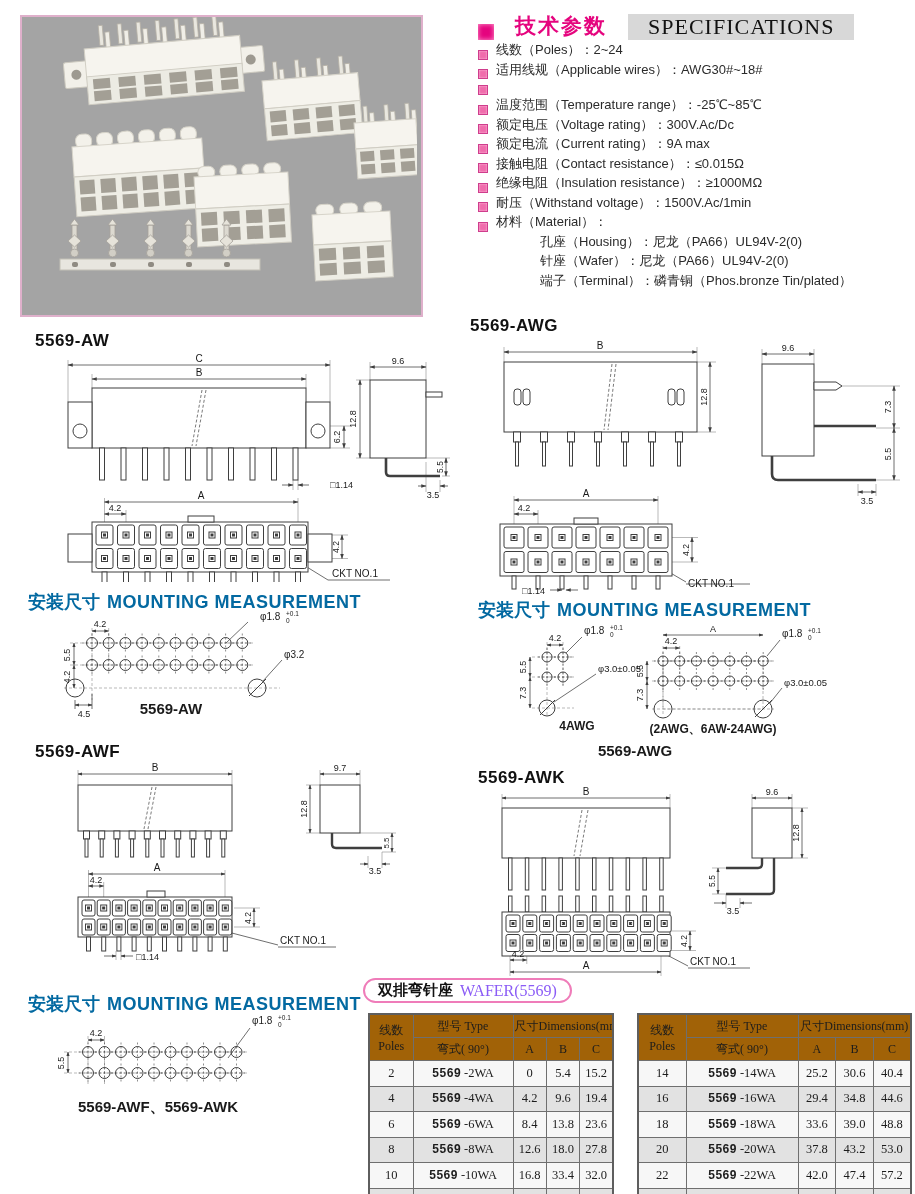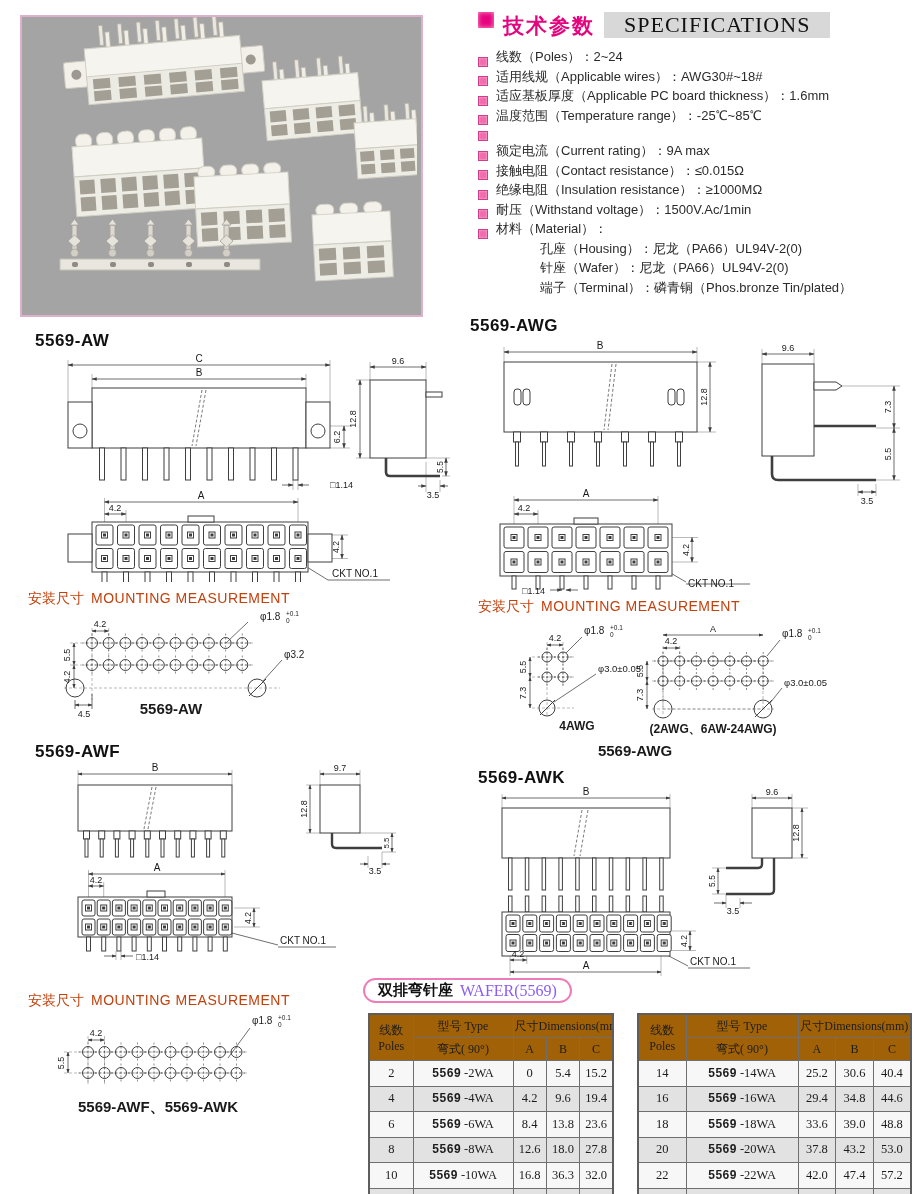--- a/index.html
+++ b/index.html
@@ -1,31 +1,31 @@
 <!DOCTYPE html>
 <html><head>
 <meta charset="utf-8">
 <style>
 html,body{margin:0;padding:0}
 body{position:relative;width:915px;height:1194px;background:#fff;
      font-family:"Liberation Sans",sans-serif;overflow:hidden}
 .abs{position:absolute}
 .photo-frame{left:20px;top:15px;width:399px;height:298px;border:2px solid #dfb0cb;background:#a4a4a4}
 .specs{left:478px;top:12px;width:434px}
-.specs-title{display:flex;align-items:flex-start;gap:9px;margin-bottom:7px}
+.specs-title{display:flex;align-items:flex-end;gap:21px;margin-bottom:0}
 .tbul{width:16px;height:16px;background:#e5047e;box-shadow:inset 0 0 5px #ff9fd0}
 .tcn{color:#e5047e;font-weight:bold;font-size:21px;letter-spacing:2px}
 .ten{font-family:"Liberation Serif",serif;font-size:22px;background:#d8d8d8;padding:0 20px;letter-spacing:1px;color:#111}
 .spec-list{list-style:none;margin:0;padding:0}
 .spec-list li{display:flex;align-items:flex-end;gap:8px;font-size:13px;color:#2b2b2b;line-height:19.5px}
 .sbul{flex:0 0 8px;width:8px;height:8px;margin-top:6px;background:#f06cac;
       box-shadow:inset 0 0 2px #ffd2e8;border:1px solid #cf3d8d}
 .spec-list li.sub{padding-left:62px}
 .dwg-title{font-weight:bold;font-size:17px;color:#111;letter-spacing:.5px}
-.mount-heading{font-weight:normal;font-size:14px;color:#c2410c;white-space:nowrap}
+.mount-heading{font-weight:bold;font-size:18px;color:#0369a1;white-space:nowrap}
 .mount-heading .en{margin-left:7px;letter-spacing:.5px}
 .bubble{display:inline-flex;align-items:center;gap:7px;border:2px solid #ef7cb9;border-radius:15px;
         padding:1px 13px;background:#fff}
 .bubble .cn{font-weight:bold;font-size:15px;color:#111}
 .bubble .en{font-family:"Liberation Serif",serif;font-size:16px;color:#8b5cf6}
 table.spec{border-collapse:collapse;background:#fff;border:2px solid #5e5e5e;table-layout:fixed}
 table.spec th,table.spec td{border:1px solid #6f6f6f;text-align:center;font-weight:normal;
      font-family:"Liberation Serif",serif;color:#1c1c1c;overflow:hidden;white-space:nowrap}
 table.spec th{background:#a16207;font-size:12px;height:20px}
 table.spec td{font-size:12.5px;height:22.5px;background:#f7f7f7}
@@ -226,28 +226,28 @@
       <li>
         <span class="sbul"></span>
         <span>线数（Poles）：2~24</span>
       </li>
       <li>
         <span class="sbul"></span>
         <span>适用线规（Applicable wires）：AWG30#~18#</span>
       </li>
       <li>
         <span class="sbul"></span>
-        <span>适应基板厚度（Applicable PC board thickness）：1.6mm</span>
       </li>
       <li>
         <span class="sbul"></span>
         <span>温度范围（Temperature range）：-25℃~85℃</span>
       </li>
       <li>
         <span class="sbul"></span>
+        <span>额定电压（Voltage rating）：300V.Ac/Dc</span>
       </li>
       <li>
         <span class="sbul"></span>
         <span>额定电流（Current rating）：9A max</span>
       </li>
       <li>
         <span class="sbul"></span>
         <span>接触电阻（Contact resistance）：≤0.015Ω</span>
       </li>
       <li>
@@ -1261,21 +1261,21 @@
         <td>8</td>
         <td><b>5569</b> -8WA</td>
         <td>12.6</td>
         <td>18.0</td>
         <td>27.8</td>
       </tr>
       <tr>
         <td>10</td>
         <td><b>5569</b> -10WA</td>
         <td>16.8</td>
-        <td>36.3</td>
+        <td>33.4</td>
         <td>32.0</td>
       </tr>
       <tr>
         <td>12</td>
         <td><b>5569</b> -12WA</td>
         <td>21.0</td>
         <td>26.6</td>
         <td>36.2</td>
       </tr>
     </tbody>

